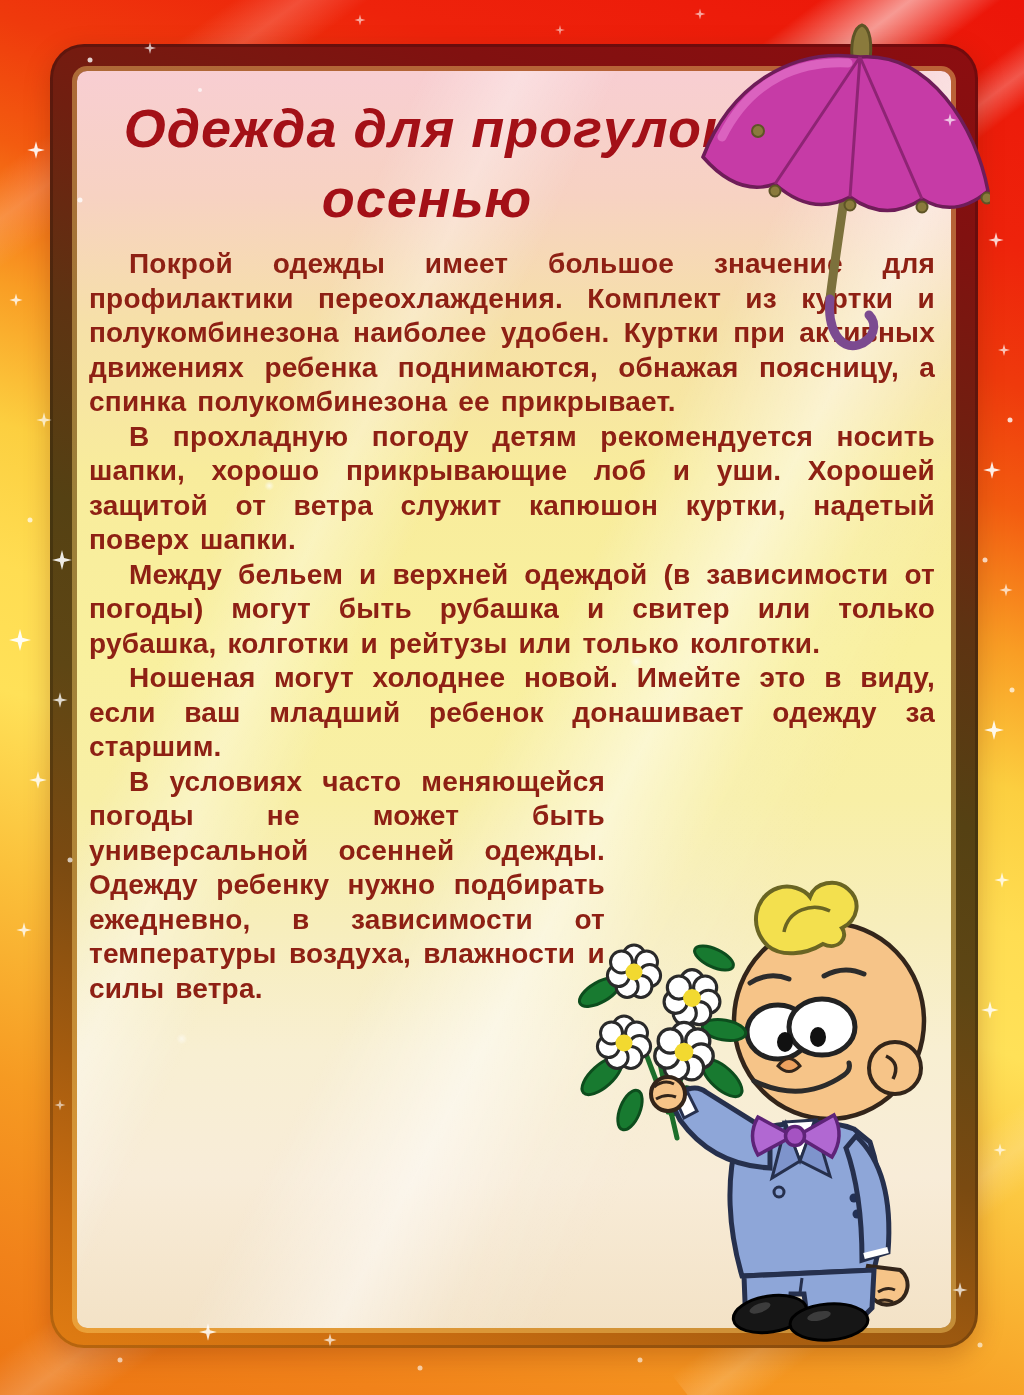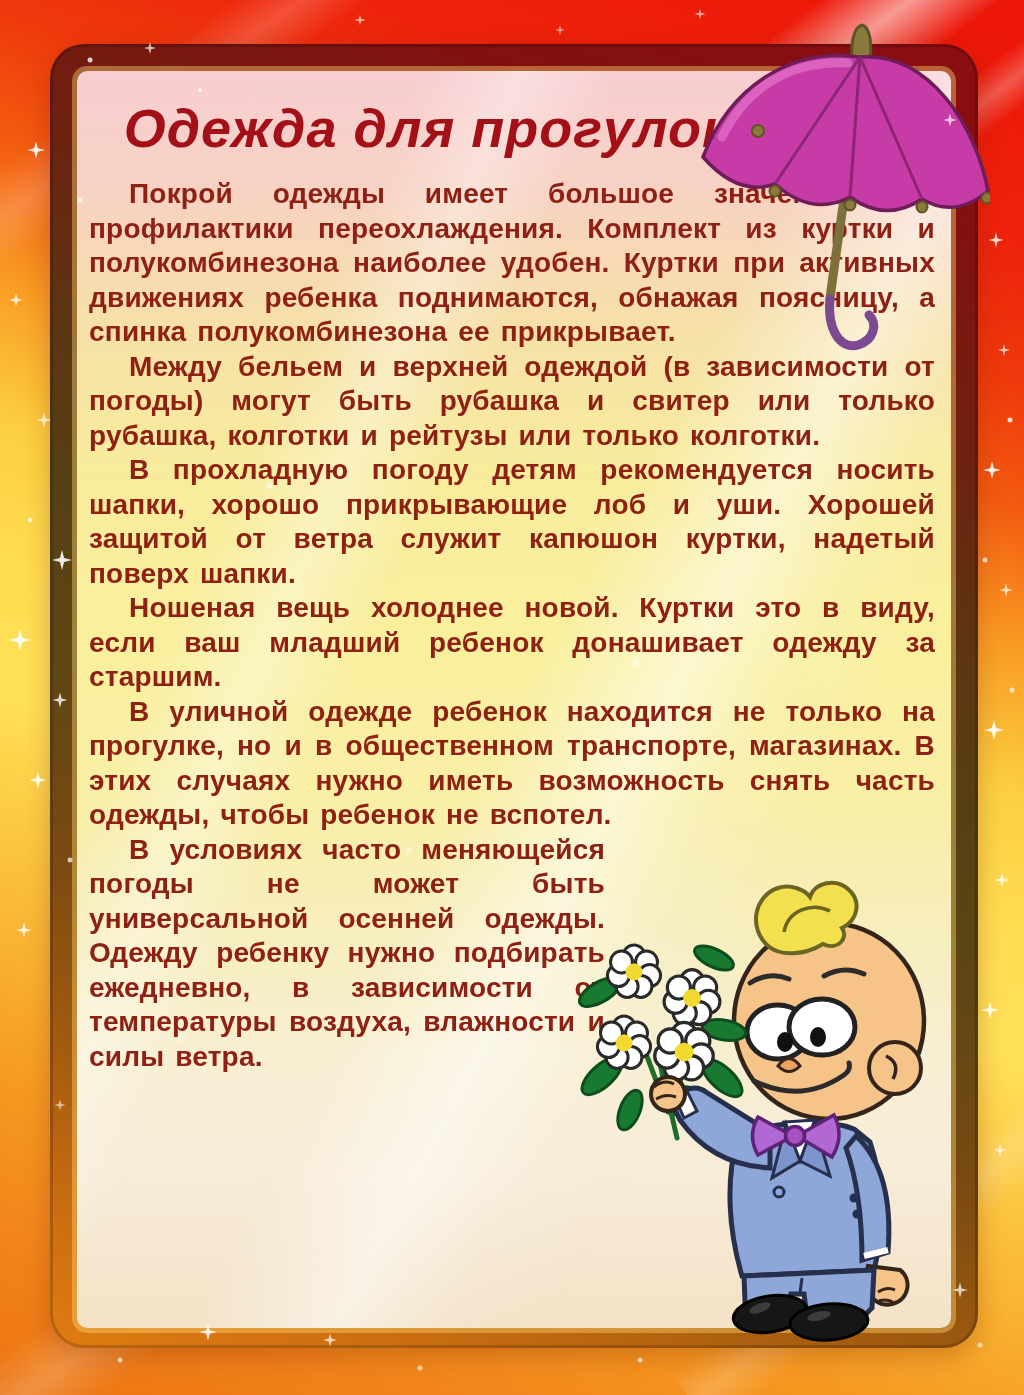--- a/index.html
+++ b/index.html
@@ -98,27 +98,27 @@
   <div class="streak streak-3"></div>
   <div class="streak streak-4"></div>
   <div class="streak streak-5"></div>
 
   <div class="poster">
     <div class="content">
 
       <div class="text-layer">
         <h1 class="title">
           <span>Одежда для прогулок</span>
+          <span>осенью</span>
         </h1>
         <div class="body-text">
           <p>Покрой одежды имеет большое значение для профилактики переохлаждения. Комплект из куртки и полукомбинезона наиболее удобен. Куртки при активных движениях ребенка поднимаются, обнажая поясницу, а спинка полукомбинезона ее прикрывает.</p>
+          <p>В прохладную погоду детям рекомендуется носить шапки, хорошо прикрывающие лоб и уши. Хорошей защитой от ветра служит капюшон куртки, надетый поверх шапки.</p>
           <p>Между бельем и верхней одеждой (в зависимости от погоды) могут быть рубашка и свитер или только рубашка, колготки и рейтузы или только колготки.</p>
-          <p>В прохладную погоду детям рекомендуется носить шапки, хорошо прикрывающие лоб и уши. Хорошей защитой от ветра служит капюшон куртки, надетый поверх шапки.</p>
-          <p>Ношеная вещь холоднее новой. Куртки это в виду, если ваш младший ребенок донашивает одежду за старшим.</p>
-          <p>В уличной одежде ребенок находится не только на прогулке, но и в общественном транспорте, магазинах. В этих случаях нужно иметь возможность снять часть одежды, чтобы ребенок не вспотел.</p>
+          <p>Ношеная могут холоднее новой. Имейте это в виду, если ваш младший ребенок донашивает одежду за старшим.</p>
           <div class="narrow">
             <p>В условиях часто меняющейся погоды не может быть универсальной осенней одежды. Одежду ребенку нужно подбирать ежедневно, в зависимости от температуры воздуха, влажности и силы ветра.</p>
           </div>
         </div>
       </div>
 
       <svg class="baby" viewBox="0 0 385 462">
 
         <g>
           <ellipse cx="257" cy="141" rx="95" ry="98" fill="#f6c488" stroke="#33251a" stroke-width="4.5"></ellipse>

